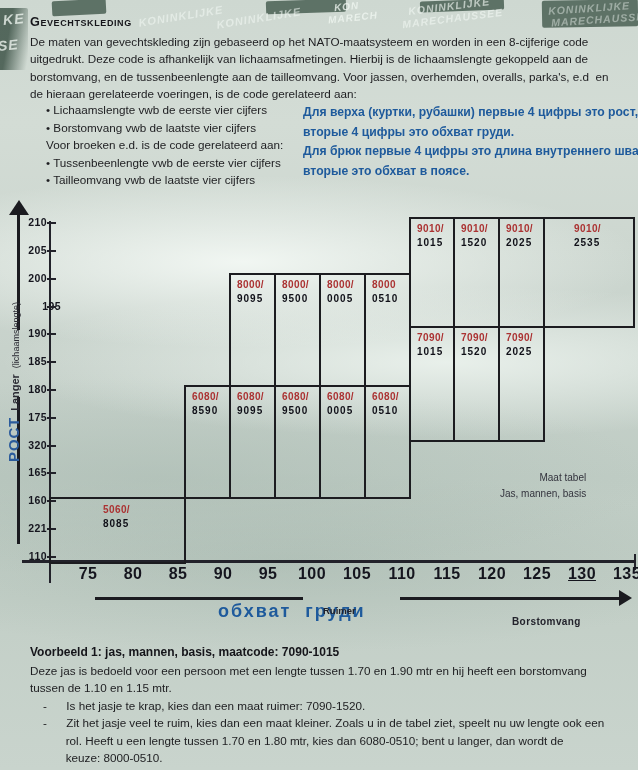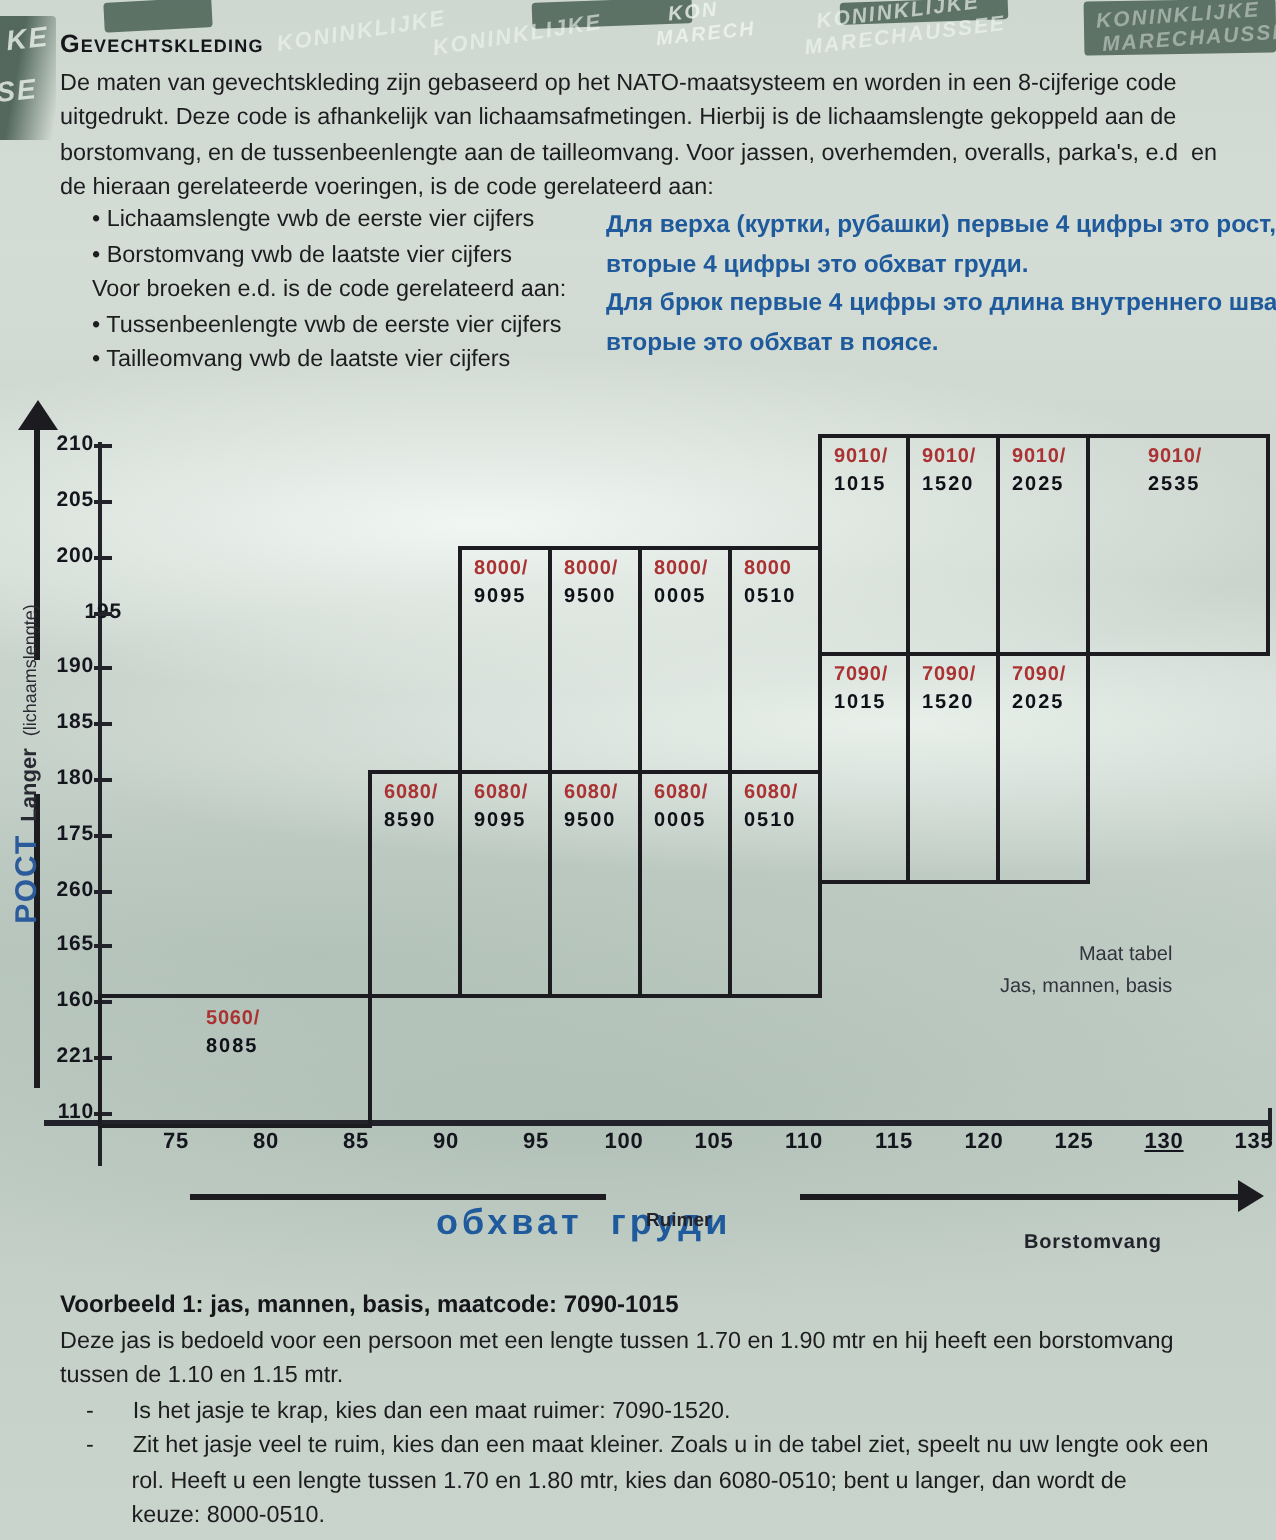--- a/index.html
+++ b/index.html
@@ -29,21 +29,21 @@
   .bullets{left:30px;top:101px;line-height:17.6px;margin-left:16px;}
   .ru-note{position:absolute;left:303px;top:103px;font-size:12.2px;font-weight:bold;line-height:19.6px;
       color:#1e5a9c;white-space:pre;}
   .vb-title{position:absolute;left:30px;top:645px;font-size:12px;font-weight:bold;color:#15151a;}
   .vb-body{left:30px;top:662px;line-height:17.4px;}
   
   .axis{position:absolute;background:#22222a;}
   .yt{position:absolute;left:14px;width:33px;text-align:right;font-size:10.5px;font-weight:bold;
       color:#15151e;letter-spacing:0.4px;}
   .ytm{position:absolute;left:47px;width:9px;height:1.7px;background:#22222a;}
-  .xt{position:absolute;top:565px;width:32px;text-align:center;font-size:11px;font-weight:bold;
+  .xt{position:absolute;top:565px;width:32px;text-align:center;font-size:16px;font-weight:bold;
       color:#15151e;letter-spacing:0.4px;}
   .cell{position:absolute;border:2px solid #1c1c20;box-sizing:border-box;padding:3px 0 0 6px;}
   .cell .ct{display:block;font-size:10px;font-weight:bold;color:#ab3232;letter-spacing:0.4px;line-height:14px;white-space:nowrap;}
   .cell .cb{display:block;font-size:10px;font-weight:bold;color:#101018;letter-spacing:1px;line-height:14px;white-space:nowrap;}
   .cell.wide{padding-left:29px;}
   .cell.low{padding-left:52px;padding-top:4px;}
   .shaft{position:absolute;background:#1b1b20;}
   .tri-up{position:absolute;width:0;height:0;border-left:10px solid transparent;border-right:10px solid transparent;border-bottom:15px solid #1b1b20;}
   .tri-right{position:absolute;width:0;height:0;border-top:8px solid transparent;border-bottom:8px solid transparent;border-left:13px solid #1b1b20;}
   .ylabel{position:absolute;left:-66px;top:373px;width:160px;height:18px;transform:rotate(-90deg);
@@ -107,21 +107,21 @@
   <div class="axis" style="left:634px;top:554px;width:1.8px;height:16px;"></div>
 
   <span class="yt" style="top:216px;">210</span>
   <span class="yt" style="top:244px;">205</span>
   <span class="yt" style="top:272px;">200</span>
   <span class="yt" style="top:300px;margin-left:14px;">195</span>
   <span class="yt" style="top:327px;">190</span>
   <span class="yt" style="top:355px;">185</span>
   <span class="yt" style="top:383px;">180</span>
   <span class="yt" style="top:411px;">175</span>
-  <span class="yt" style="top:439px;">260</span>
+  <span class="yt" style="top:439px;">320</span>
   <span class="yt" style="top:466px;">165</span>
   <span class="yt" style="top:494px;">160</span>
   <span class="yt" style="top:522px;">221</span>
   <span class="yt" style="top:550px;">110</span>
 
   <i class="ytm" style="top:222px;"></i>
   <i class="ytm" style="top:250px;"></i>
   <i class="ytm" style="top:278px;"></i>
   <i class="ytm" style="top:306px;"></i>
   <i class="ytm" style="top:333px;"></i>

